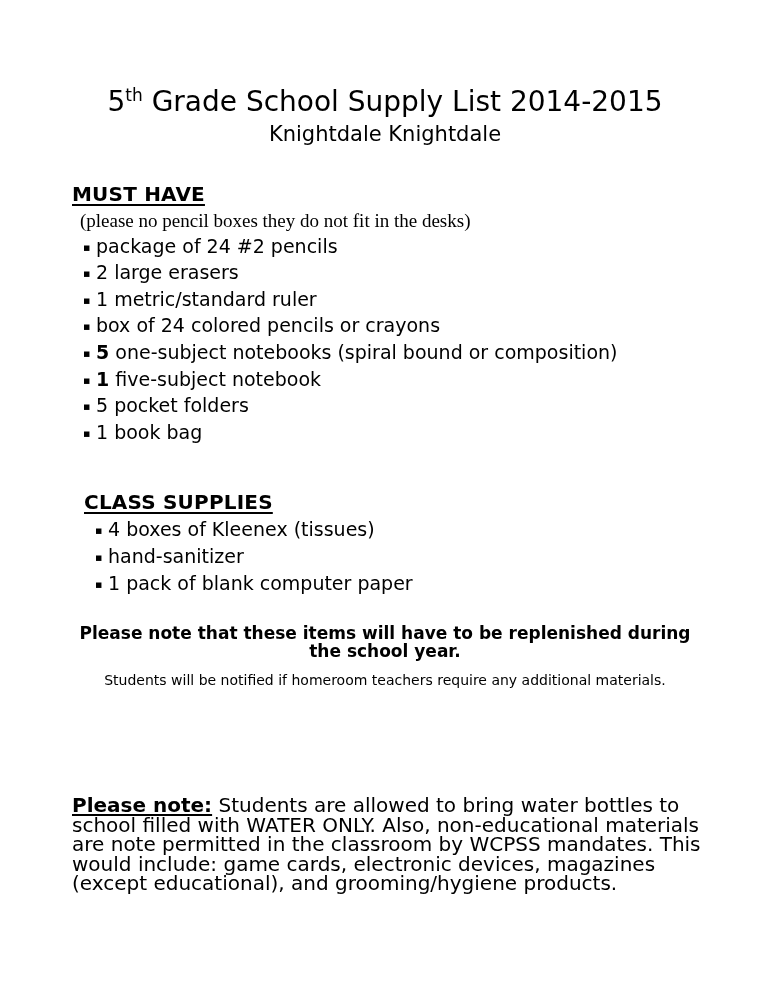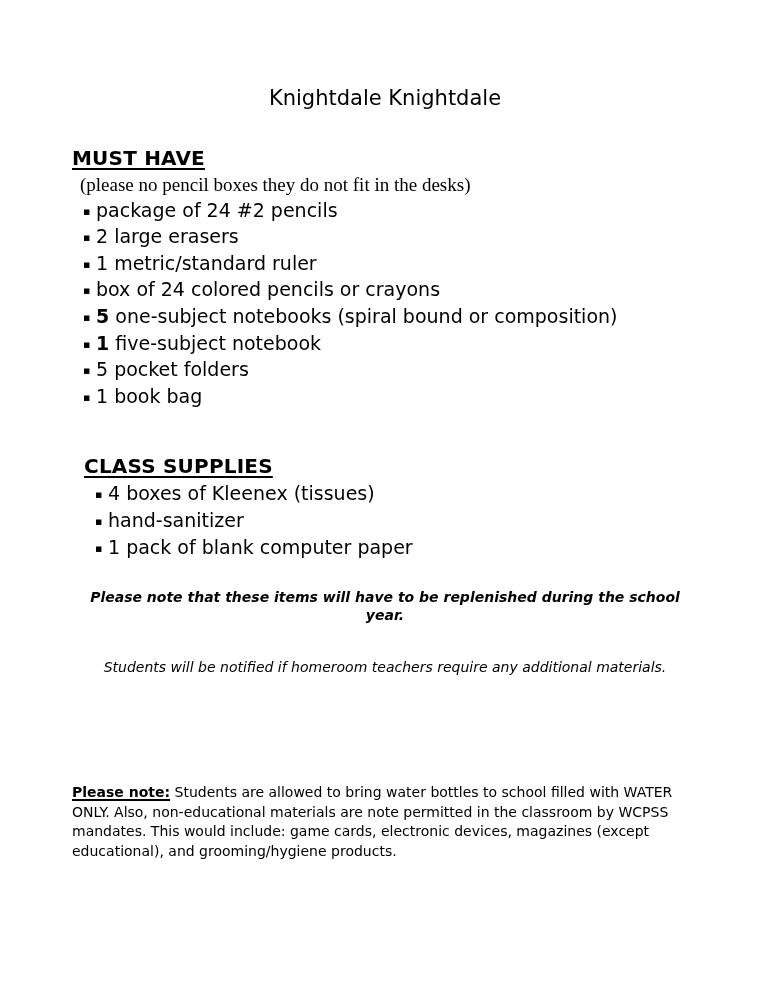--- a/index.html
+++ b/index.html
@@ -30,36 +30,37 @@
   .list { margin-left: 11px; margin-top: 2px; font-size: 19px; }
   .li { line-height: 24.6px; white-space: nowrap; }
   .li .bullet {
     display: inline-block; width: 13px; font-size: 11px;
     vertical-align: 2px;
   }
   .li.nobullet { margin-left: -3px; font-family: Liberation Serif, serif; }
   .li b { font-weight: 700; }
 
   .note-center { text-align: center; font-size: 14px; line-height: 18px; }
-  .note-italic { margin-top: 27px; font-weight: 700; font-style: italic; font-size: 14px; }
-  .note-plain { margin-top: 34px; font-style: italic; }
+  .note-italic { margin-top: 27px; font-weight: 700; font-size: 17px; }
+  .note-plain { margin-top: 11px; }
 
   .bottom-note {
-    margin-top: 107px; font-size: 14px; line-height: 19.5px;
+    margin-top: 107px; font-size: 20px; line-height: 19.5px;
     width: 632px;
   }
   .bottom-note .lead {
     font-weight: 700; text-decoration: underline; text-decoration-thickness: 2px; text-underline-offset: 2px;
   }
 </style>
 </head>
 <body>
 
 <div class="page">
 
+  <h1 class="title"><span>5</span><sup>th</sup><span> Grade School Supply List 2014-2015</span></h1>
 
   <div class="subtitle">Knightdale Knightdale</div>
 
   <div class="sec-must">
     <div class="section-heading">MUST HAVE</div>
     <div class="list">
       <div class="li nobullet"><span>(please no pencil boxes they do not fit in the desks)</span></div>
       <div class="li"><span class="bullet">▪</span><span>package of 24 #2 pencils</span></div>
       <div class="li"><span class="bullet">▪</span><span>2 large erasers</span></div>
       <div class="li"><span class="bullet">▪</span><span>1 metric/standard ruler</span></div>

